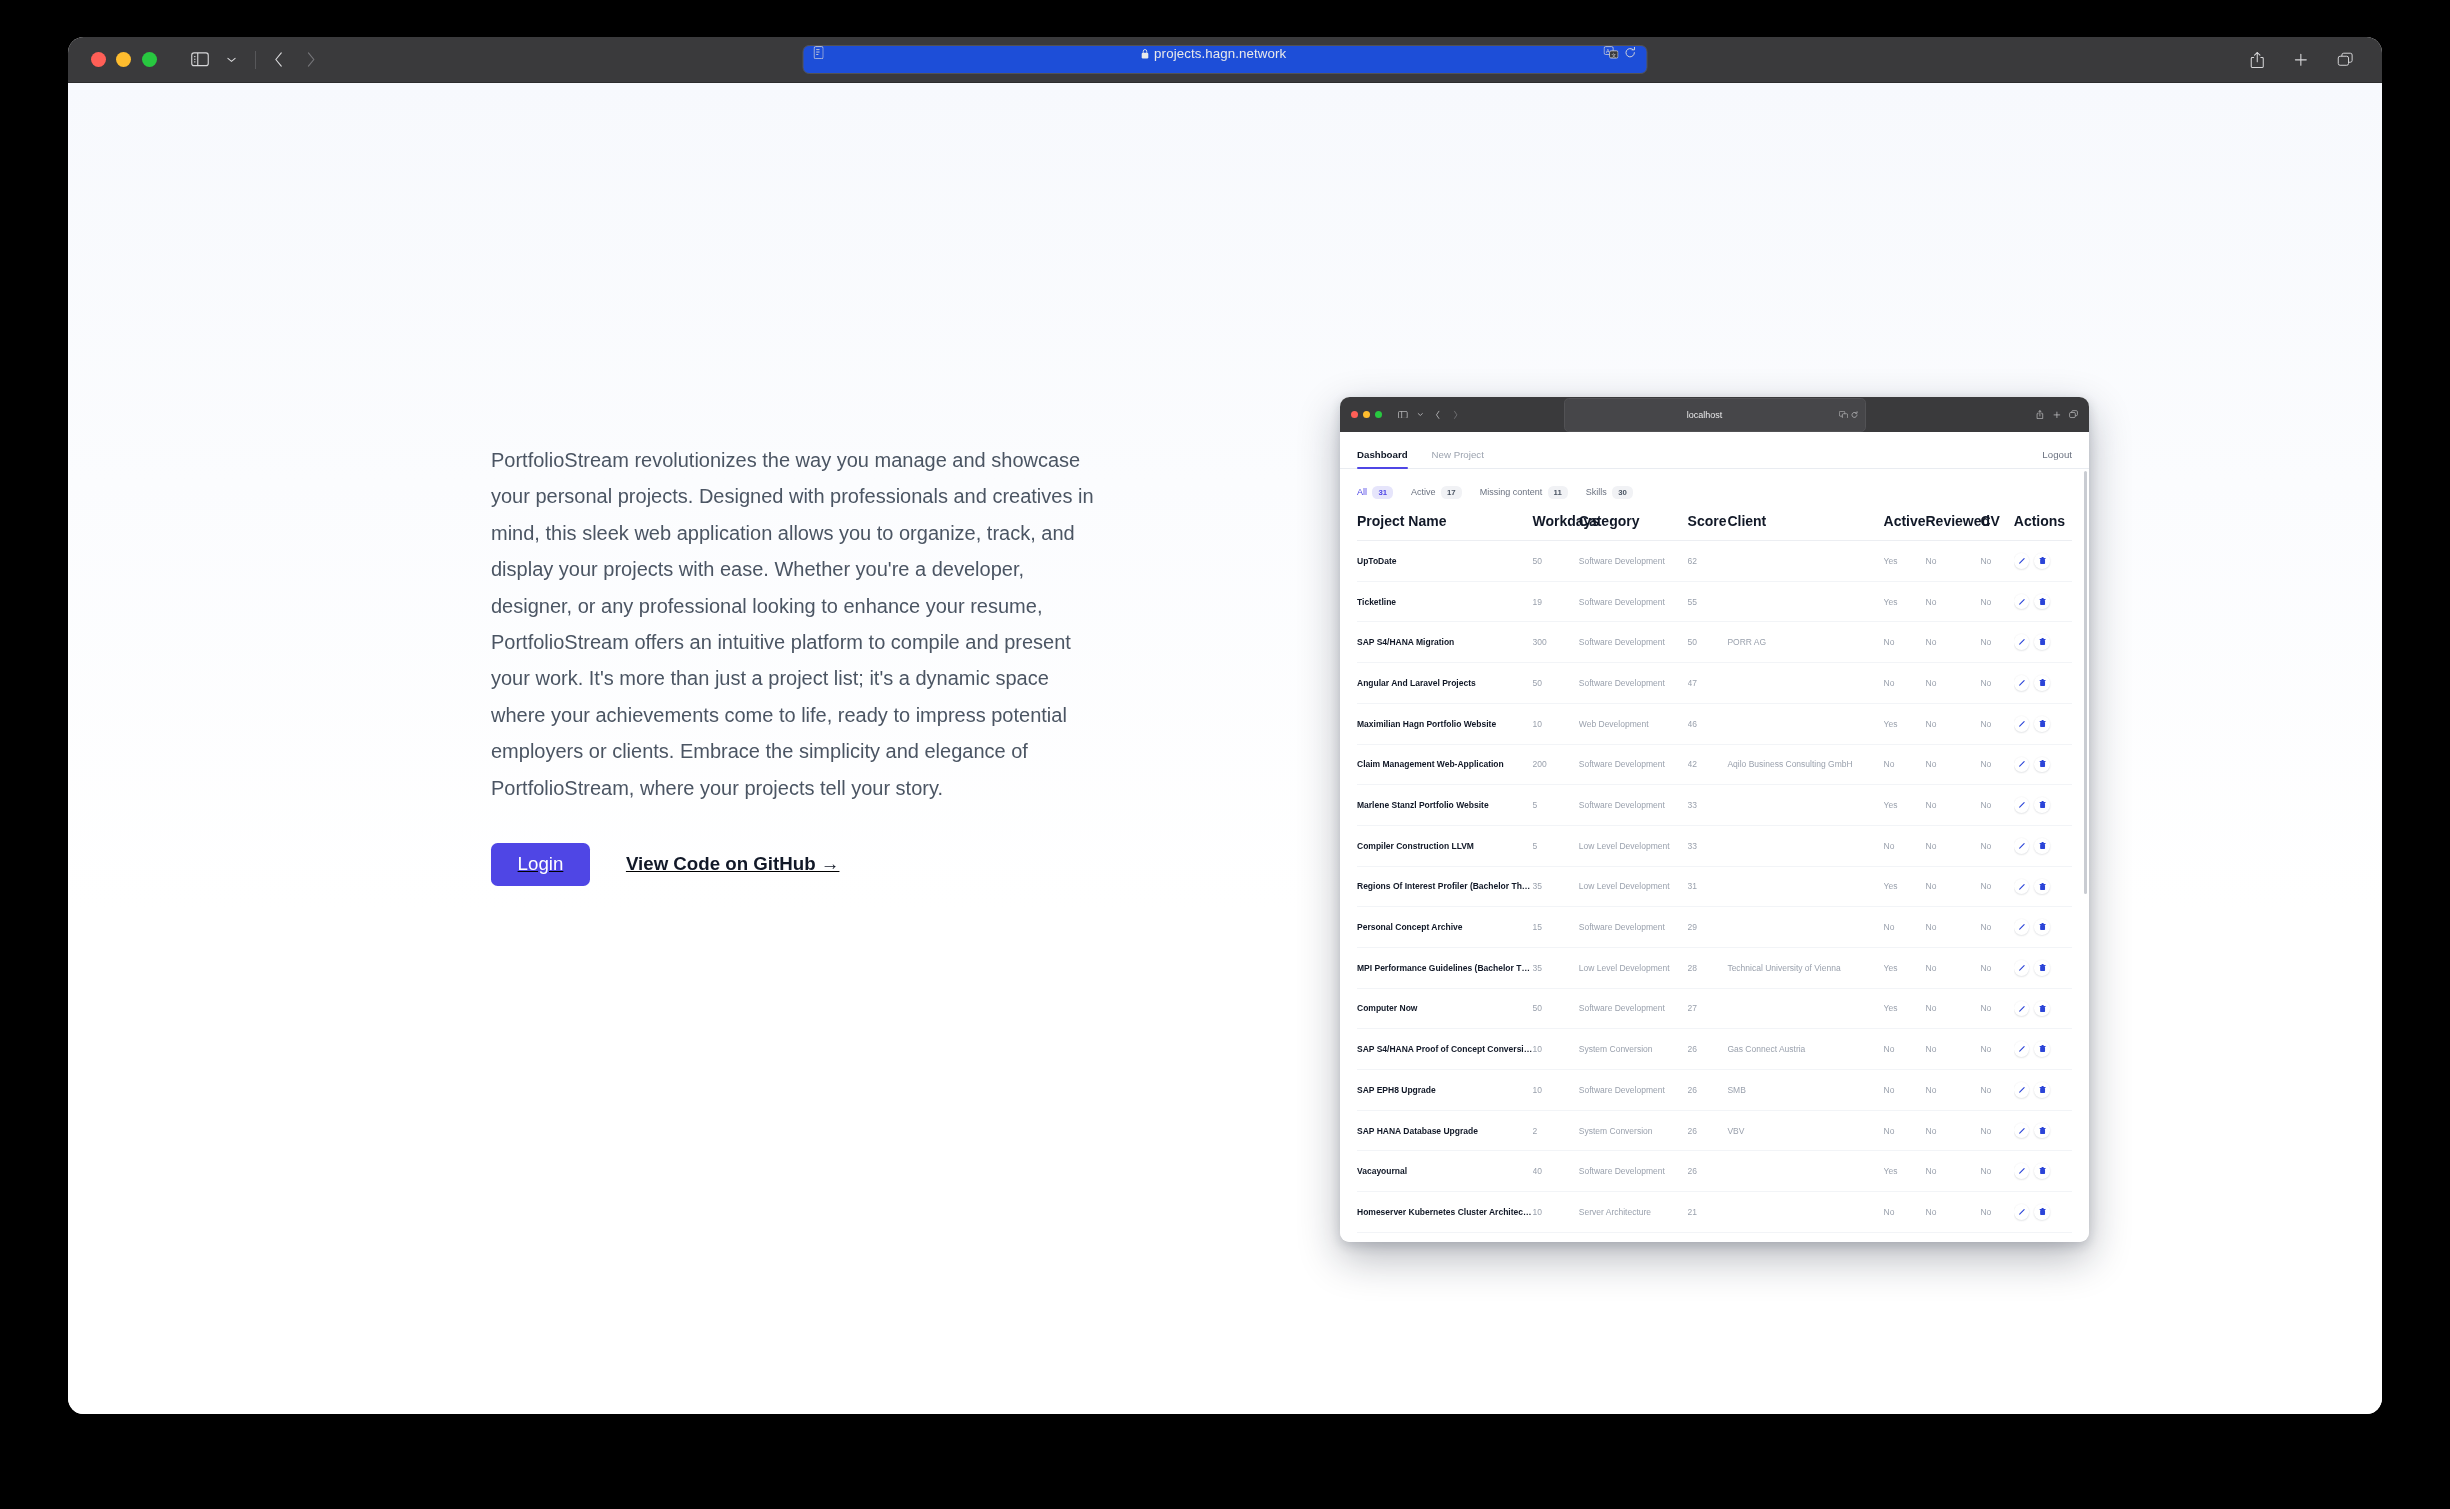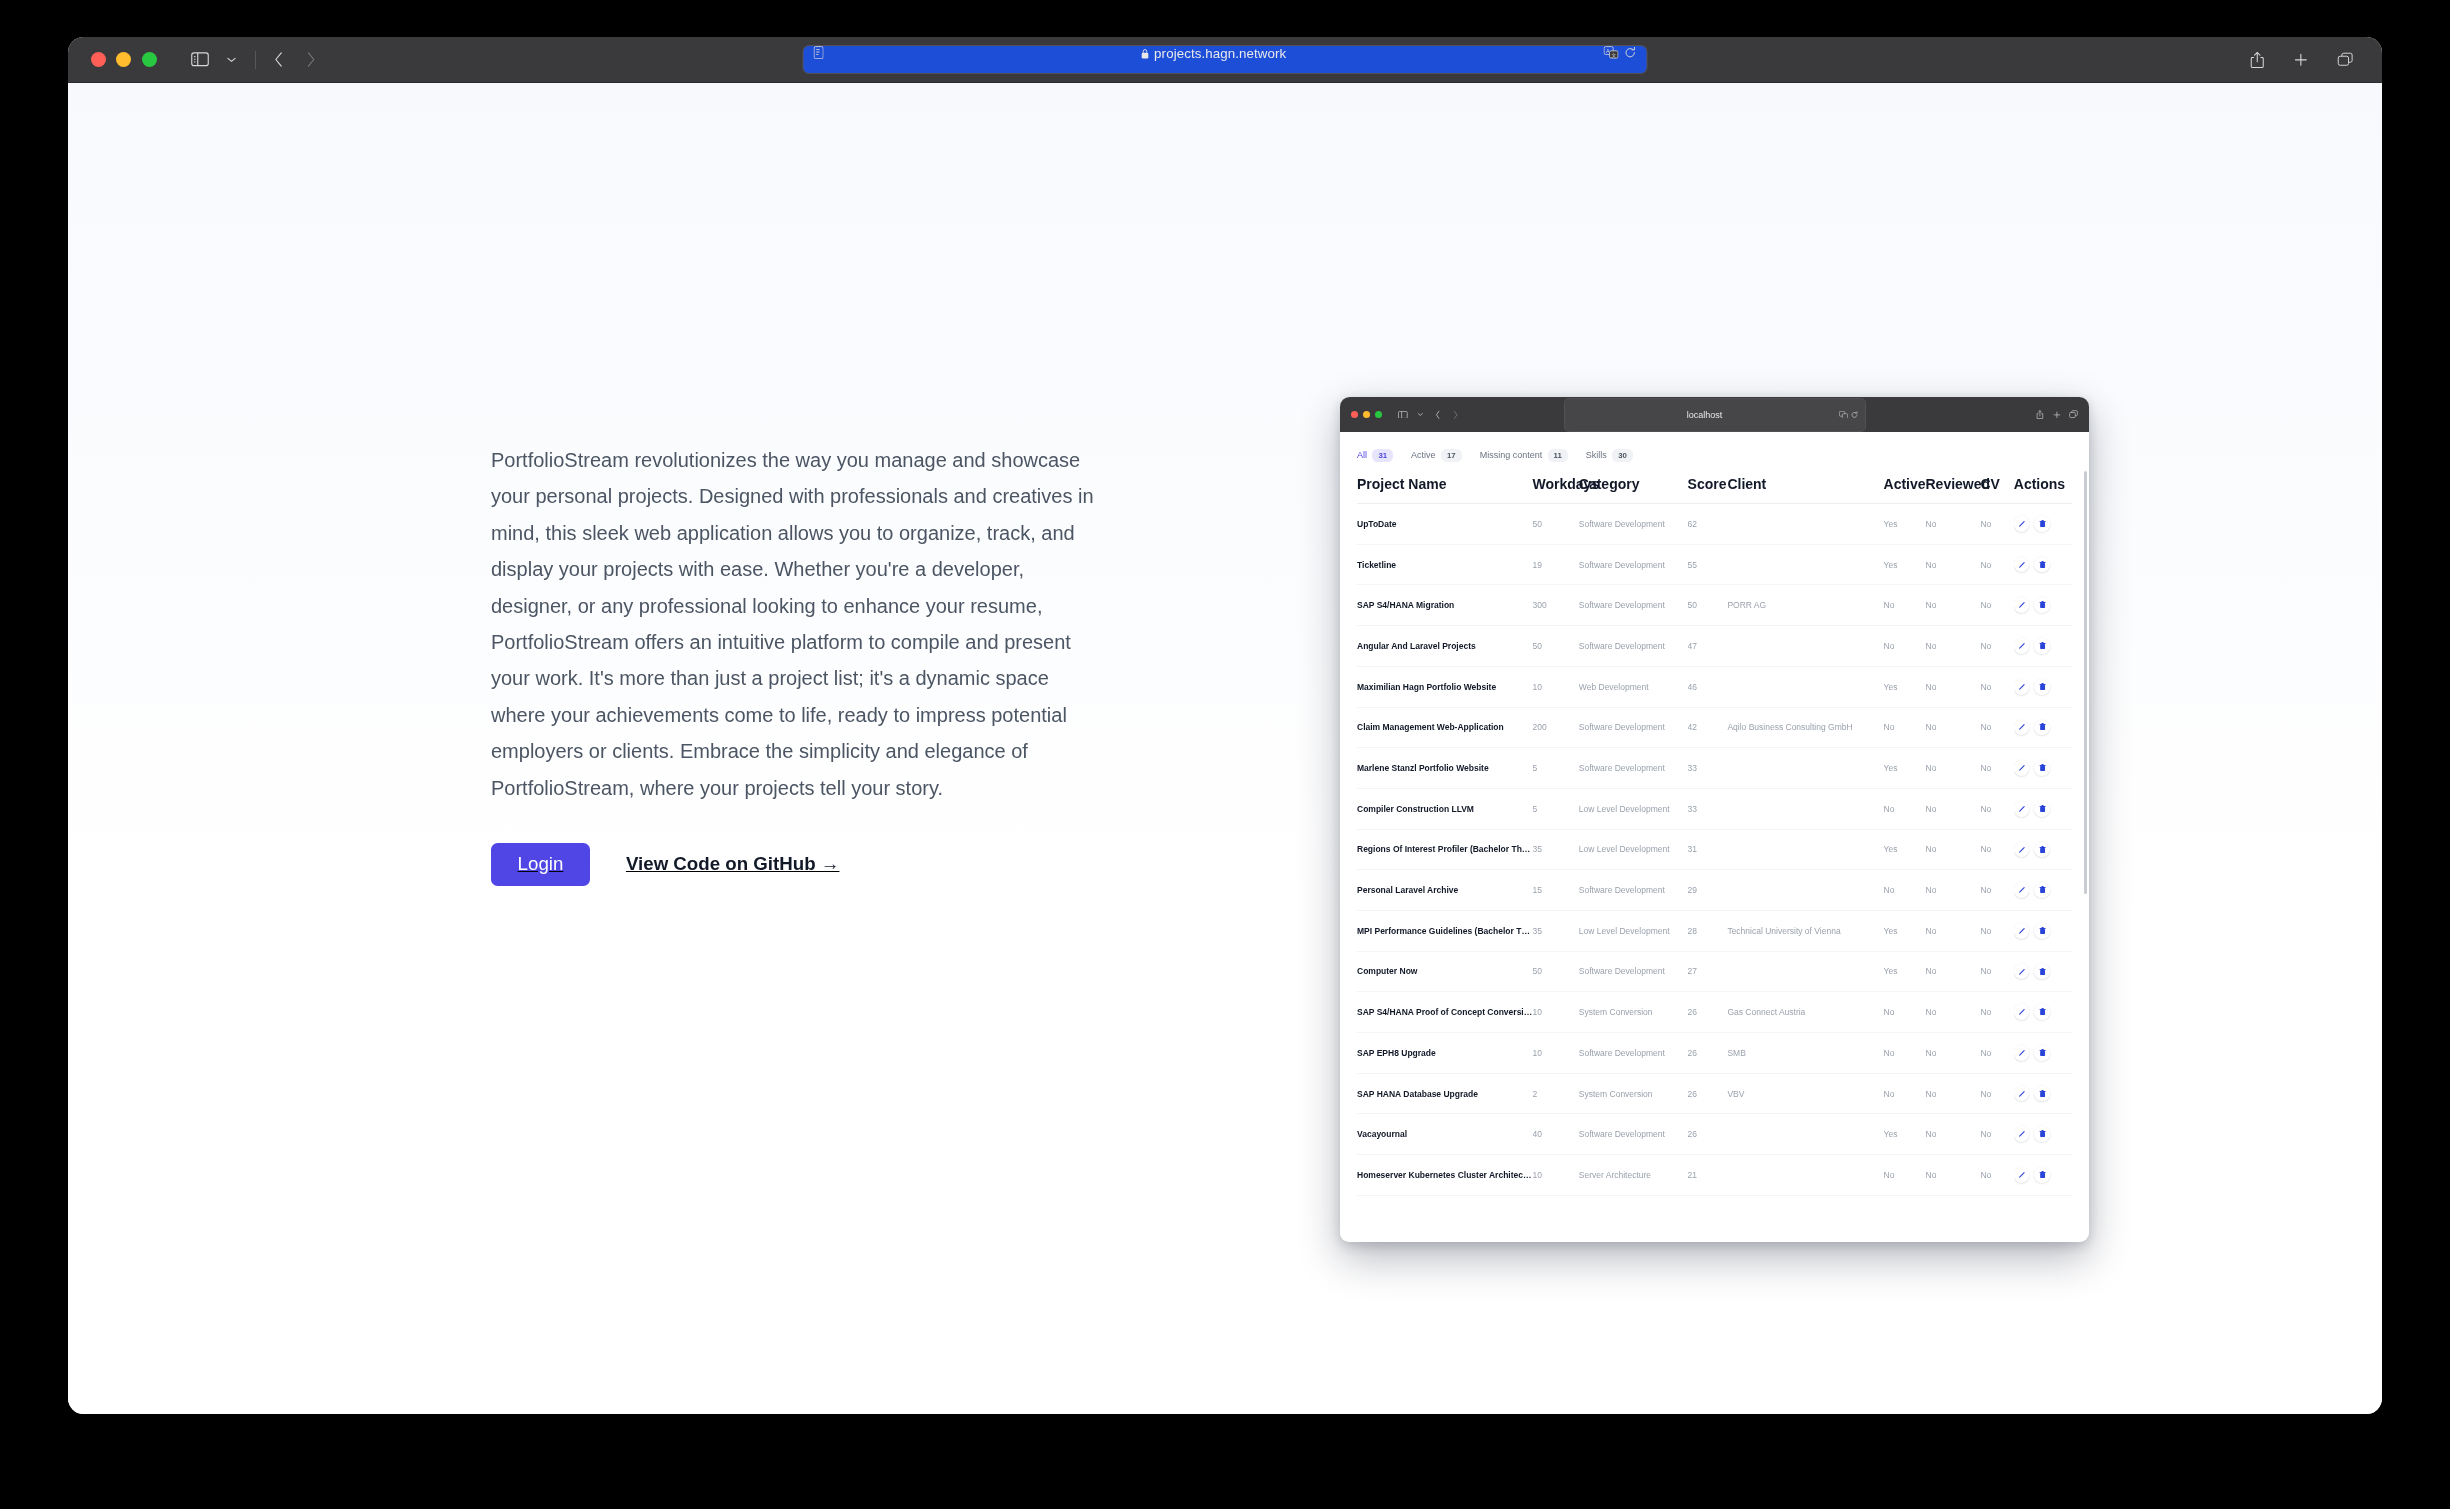--- a/index.html
+++ b/index.html
@@ -473,20 +473,25 @@
             <svg width="9" height="8.5" viewBox="0 0 15 14" fill="none" stroke="currentColor" stroke-width="1.1">
               <rect x="4.5" y="1" width="9.5" height="8.5" rx="2"></rect>
               <rect x="1" y="4" width="9.5" height="8.5" rx="2" fill="#3a3a3c"></rect>
             </svg>
           </span>
         </div>
       </div>
 
       <div class="m-body">
 
+        <div class="m-nav">
+          <div class="m-tab active">Dashboard</div>
+          <div class="m-tab">New Project</div>
+          <div class="m-logout">Logout</div>
+        </div>
 
         <div class="m-filters">
           <div class="m-filter active">
             <span>All</span>
             <span class="m-badge">31</span>
           </div>
           <div class="m-filter">
             <span>Active</span>
             <span class="m-badge">17</span>
           </div>
@@ -744,21 +749,21 @@
                         <svg width="7.2" height="7.8" viewBox="0 0 12 14" fill="currentColor">
                           <rect x="1.6" y="3.6" width="8.8" height="9" rx="1.3"></rect>
                           <rect x="0.4" y="1.9" width="11.2" height="1.5" rx="0.7"></rect>
                           <rect x="4" y="0.2" width="4" height="1.6" rx="0.6"></rect>
                         </svg>
                       </span>
                     </div>
                   </td>
                 </tr>
                 <tr>
-                  <td class="name c-name">Personal Laravel Archive</td>
+                  <td class="name c-name">Personal Concept Archive</td>
                   <td class="c-work">15</td>
                   <td class="c-cat">Software Development</td>
                   <td class="c-score">29</td>
                   <td class="c-client"></td>
                   <td class="c-active">No</td>
                   <td class="c-rev">No</td>
                   <td class="c-cv">No</td>
                   <td class="c-actions">
                     <div class="act-cell">
                       <span class="act-btn">

